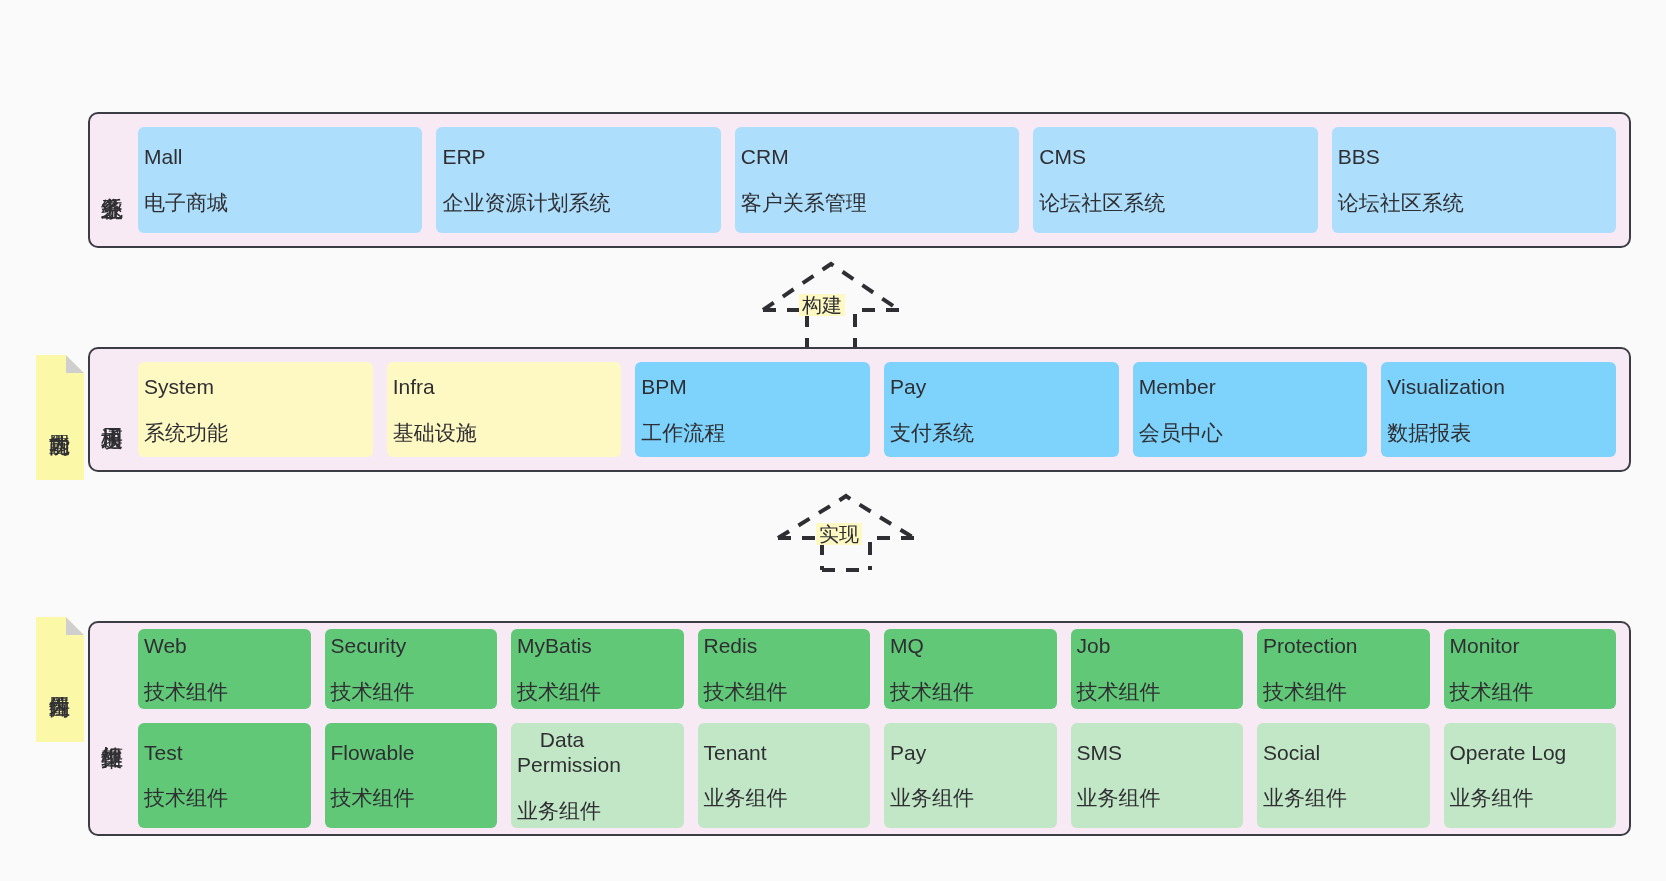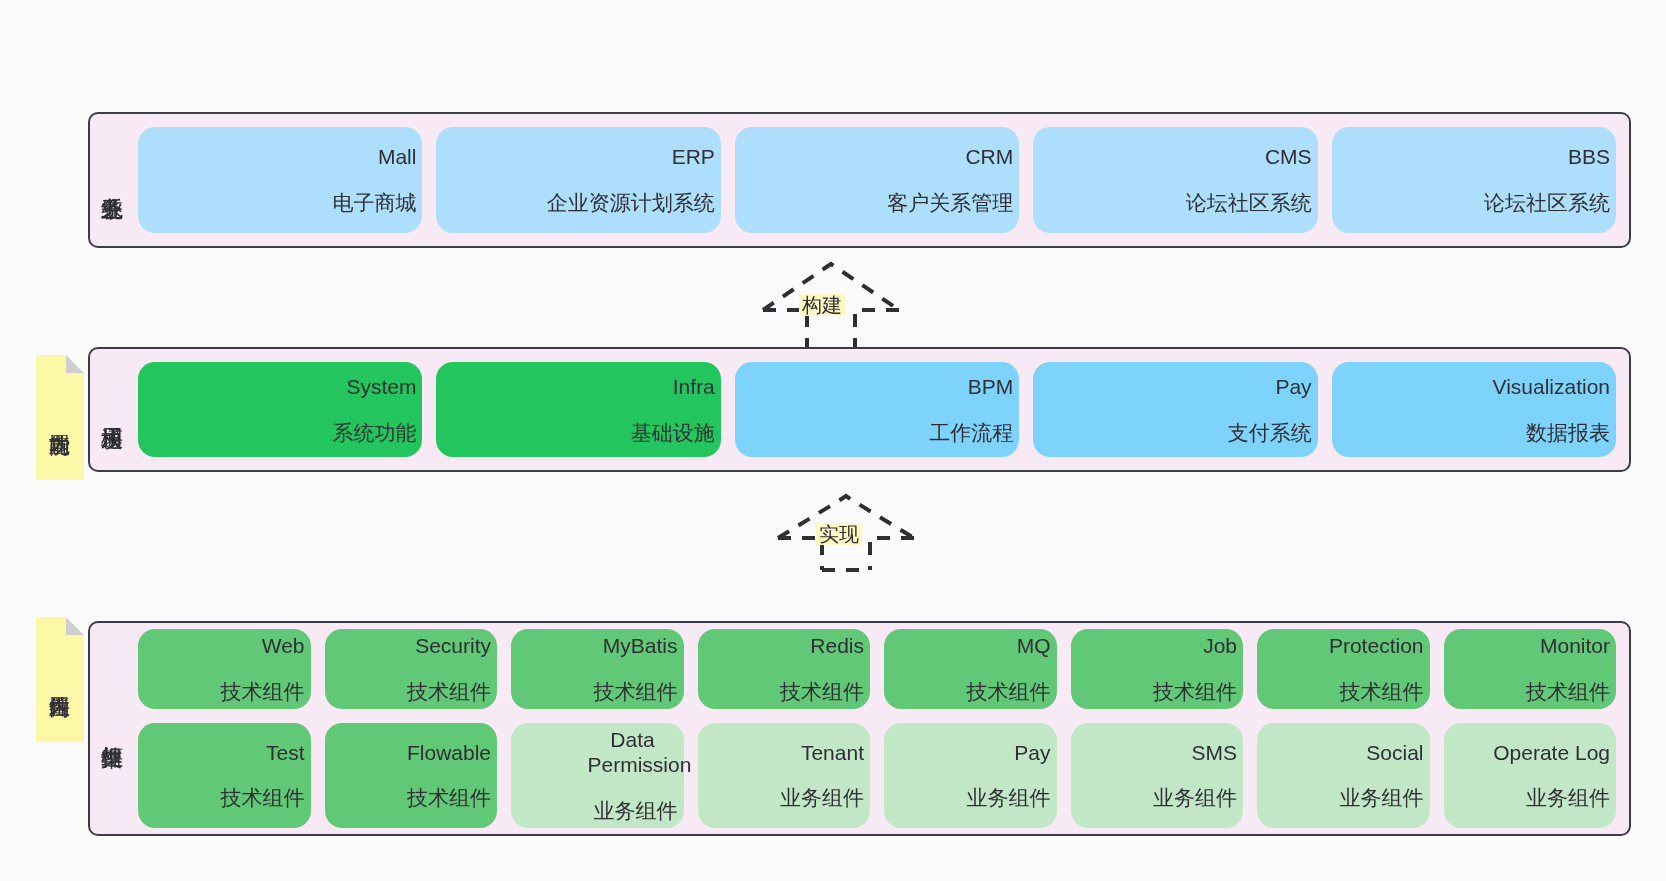--- a/index.html
+++ b/index.html
@@ -56,39 +56,39 @@
 
   .row {
     display: flex;
     flex-direction: row;
     gap: 14px;
     flex: 1 1 auto;
   }
 
   .cell {
     flex: 1 1 0;
-    border-radius: 17px;
+    border-radius: 6px;
     display: flex;
     flex-direction: column;
-    align-items: flex-end;
+    align-items: flex-start;
     justify-content: center;
     text-align: center;
     font-size: 21px;
     line-height: 1.22;
     color: #2f2f33;
     padding: 4px 6px;
     box-sizing: border-box;
     gap: 20px;
   }
   .cell .l1 { display: block; }
   .cell .l2 { display: block; }
 
   
   .c-blue       { background: #addefb; }
-  .c-red        { background: #22c55e; }
+  .c-red        { background: #fef9c3; }
   .c-pink       { background: #7dd3fc; }
   .c-green      { background: #61c878; }
   .c-lightgreen { background: #c2e7c6; }
 
   
   .note {
     position: absolute;
     box-sizing: border-box;
     background: #fbf8a8;
     display: flex;
@@ -188,20 +188,24 @@
       </div>
       <div class="cell c-pink">
         <span class="l1">BPM</span>
         <span class="l2">工作流程</span>
       </div>
       <div class="cell c-pink">
         <span class="l1">Pay</span>
         <span class="l2">支付系统</span>
       </div>
       <div class="cell c-pink">
+        <span class="l1">Member</span>
+        <span class="l2">会员中心</span>
+      </div>
+      <div class="cell c-pink">
         <span class="l1">Visualization</span>
         <span class="l2">数据报表</span>
       </div>
     </div>
   </div>
 </div>
 
 <div class="arrow-wrap" style="left:770px; top:490px; width:160px; height:82px;">
   <svg width="160" height="82" viewBox="0 0 160 82">
     <path d="M 8 48 L 70 10 L 76 6 L 82 10 L 144 48" fill="none" stroke="#2f2f33" stroke-width="4" stroke-dasharray="13 11" stroke-linecap="butt"></path>

